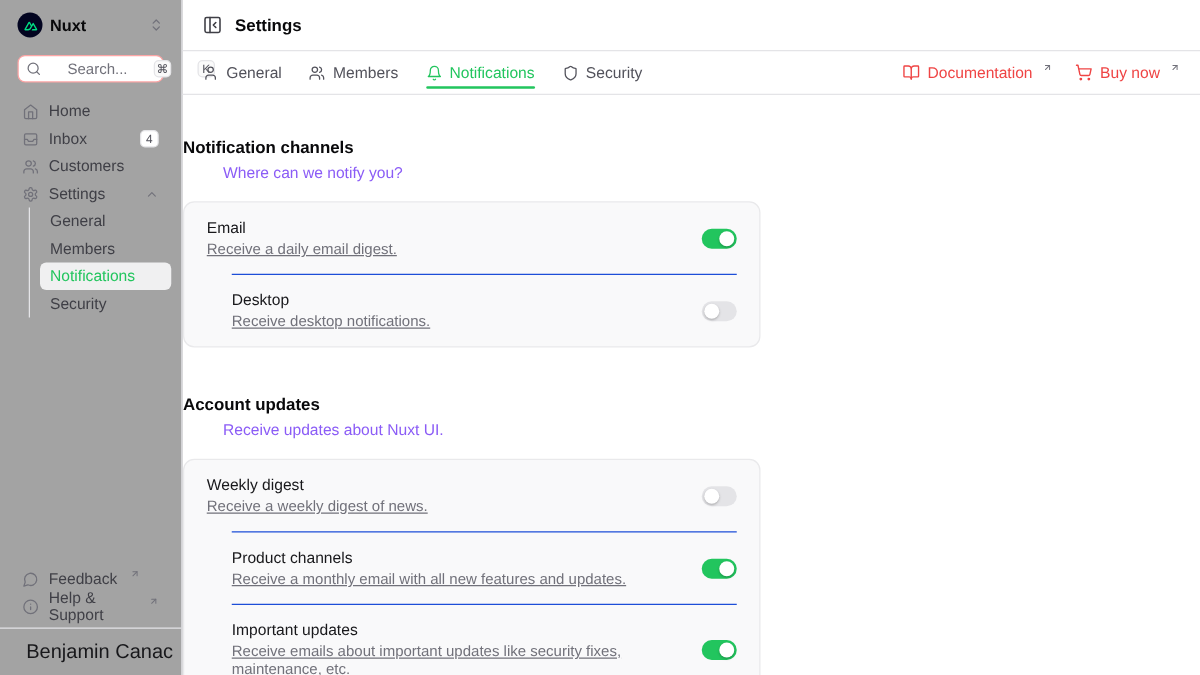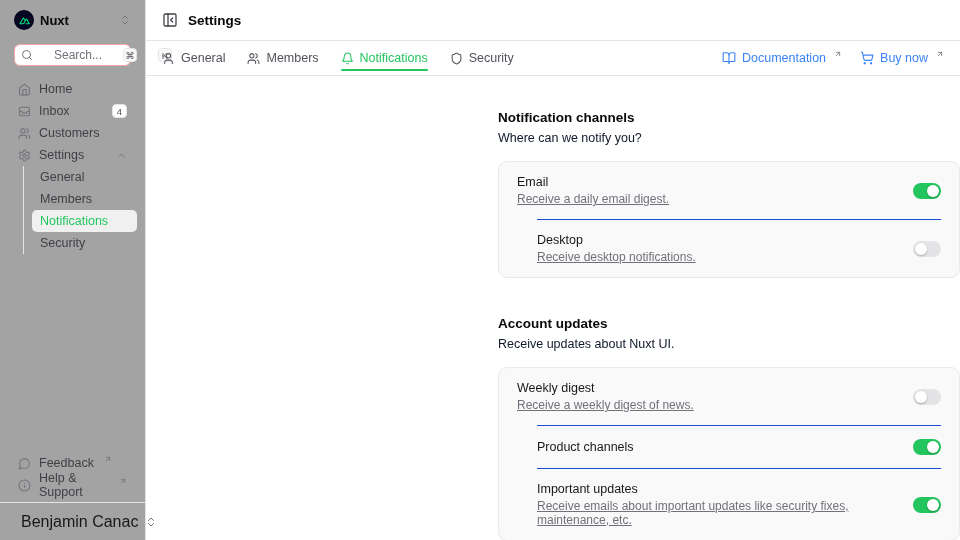--- a/index.html
+++ b/index.html
@@ -61,26 +61,26 @@
   .main { flex:1; display:flex; flex-direction:column; min-width:0; }
   .topbar { height:41px; border-bottom:1px solid #e4e4e7; display:flex; align-items:center; gap:10px; padding:0 16px; }
   .collapse-btn { color:#3f3f46; cursor:pointer; display:flex; }
   .page-title { font-weight:700; font-size:13.5px; color:#09090b; }
 
   .tabbar { height:35px; border-bottom:1px solid #e4e4e7; display:flex; align-items:center; padding:0 16px; gap:22px; }
   .tab { position:relative; height:100%; display:flex; align-items:center; gap:6px; color:#52525b; cursor:pointer; }
   .tab.active { color:#22c55e; }
   .tab.active::after { content:""; position:absolute; left:0; right:0; bottom:4px; height:1.6px; background:#22c55e; border-radius:2px; }
   .tabbar-right { margin-left:auto; display:flex; gap:18px; }
-  .hlink { display:flex; align-items:center; gap:6px; color:#3b82f6; cursor:pointer; }
-
-  .content { flex:1; overflow:auto; display:flex; justify-content:flex-end; }
+  .hlink { display:flex; align-items:center; gap:6px; color:#ef4444; cursor:pointer; }
+
+  .content { flex:1; overflow:auto; display:flex; justify-content:flex-start; }
   .col { width:462px; padding-top:34px; }
   .sec-title { font-size:13.5px; font-weight:700; color:#09090b; margin-bottom:6px; }
-  .sec-desc { font-size:12.5px; color:#0f172a; margin-bottom:16px; }
+  .sec-desc { font-size:12.5px; color:#8b5cf6; margin-bottom:16px;margin-left:32px; }
   .card {
     background:#f9f9fa; border:1px solid #e9e9eb; border-radius:9px;
     padding:0 18px; margin-bottom:38px;
   }
   .srow { display:flex; align-items:center; justify-content:space-between; gap:16px; padding:13px 0; }
   .srow + .srow { border-top:1px solid #1d4ed8;margin-left:20px; }
   .srow-title { font-size:12.5px; font-weight:500; color:#18181b; }
   .srow-desc { font-size:12px; color:#71717a; margin-top:3px;text-decoration:underline; }
 
   .toggle {
@@ -313,20 +313,21 @@
         <div class="srow">
           <div>
             <div class="srow-title">Weekly digest</div>
             <div class="srow-desc">Receive a weekly digest of news.</div>
           </div>
           <div class="toggle"></div>
         </div>
         <div class="srow">
           <div>
             <div class="srow-title">Product channels</div>
+            <div class="srow-desc">Receive a monthly email with all new features and updates.</div>
           </div>
           <div class="toggle on"></div>
         </div>
         <div class="srow">
           <div>
             <div class="srow-title">Important updates</div>
             <div class="srow-desc">Receive emails about important updates like security fixes, maintenance, etc.</div>
           </div>
           <div class="toggle on"></div>
         </div>

